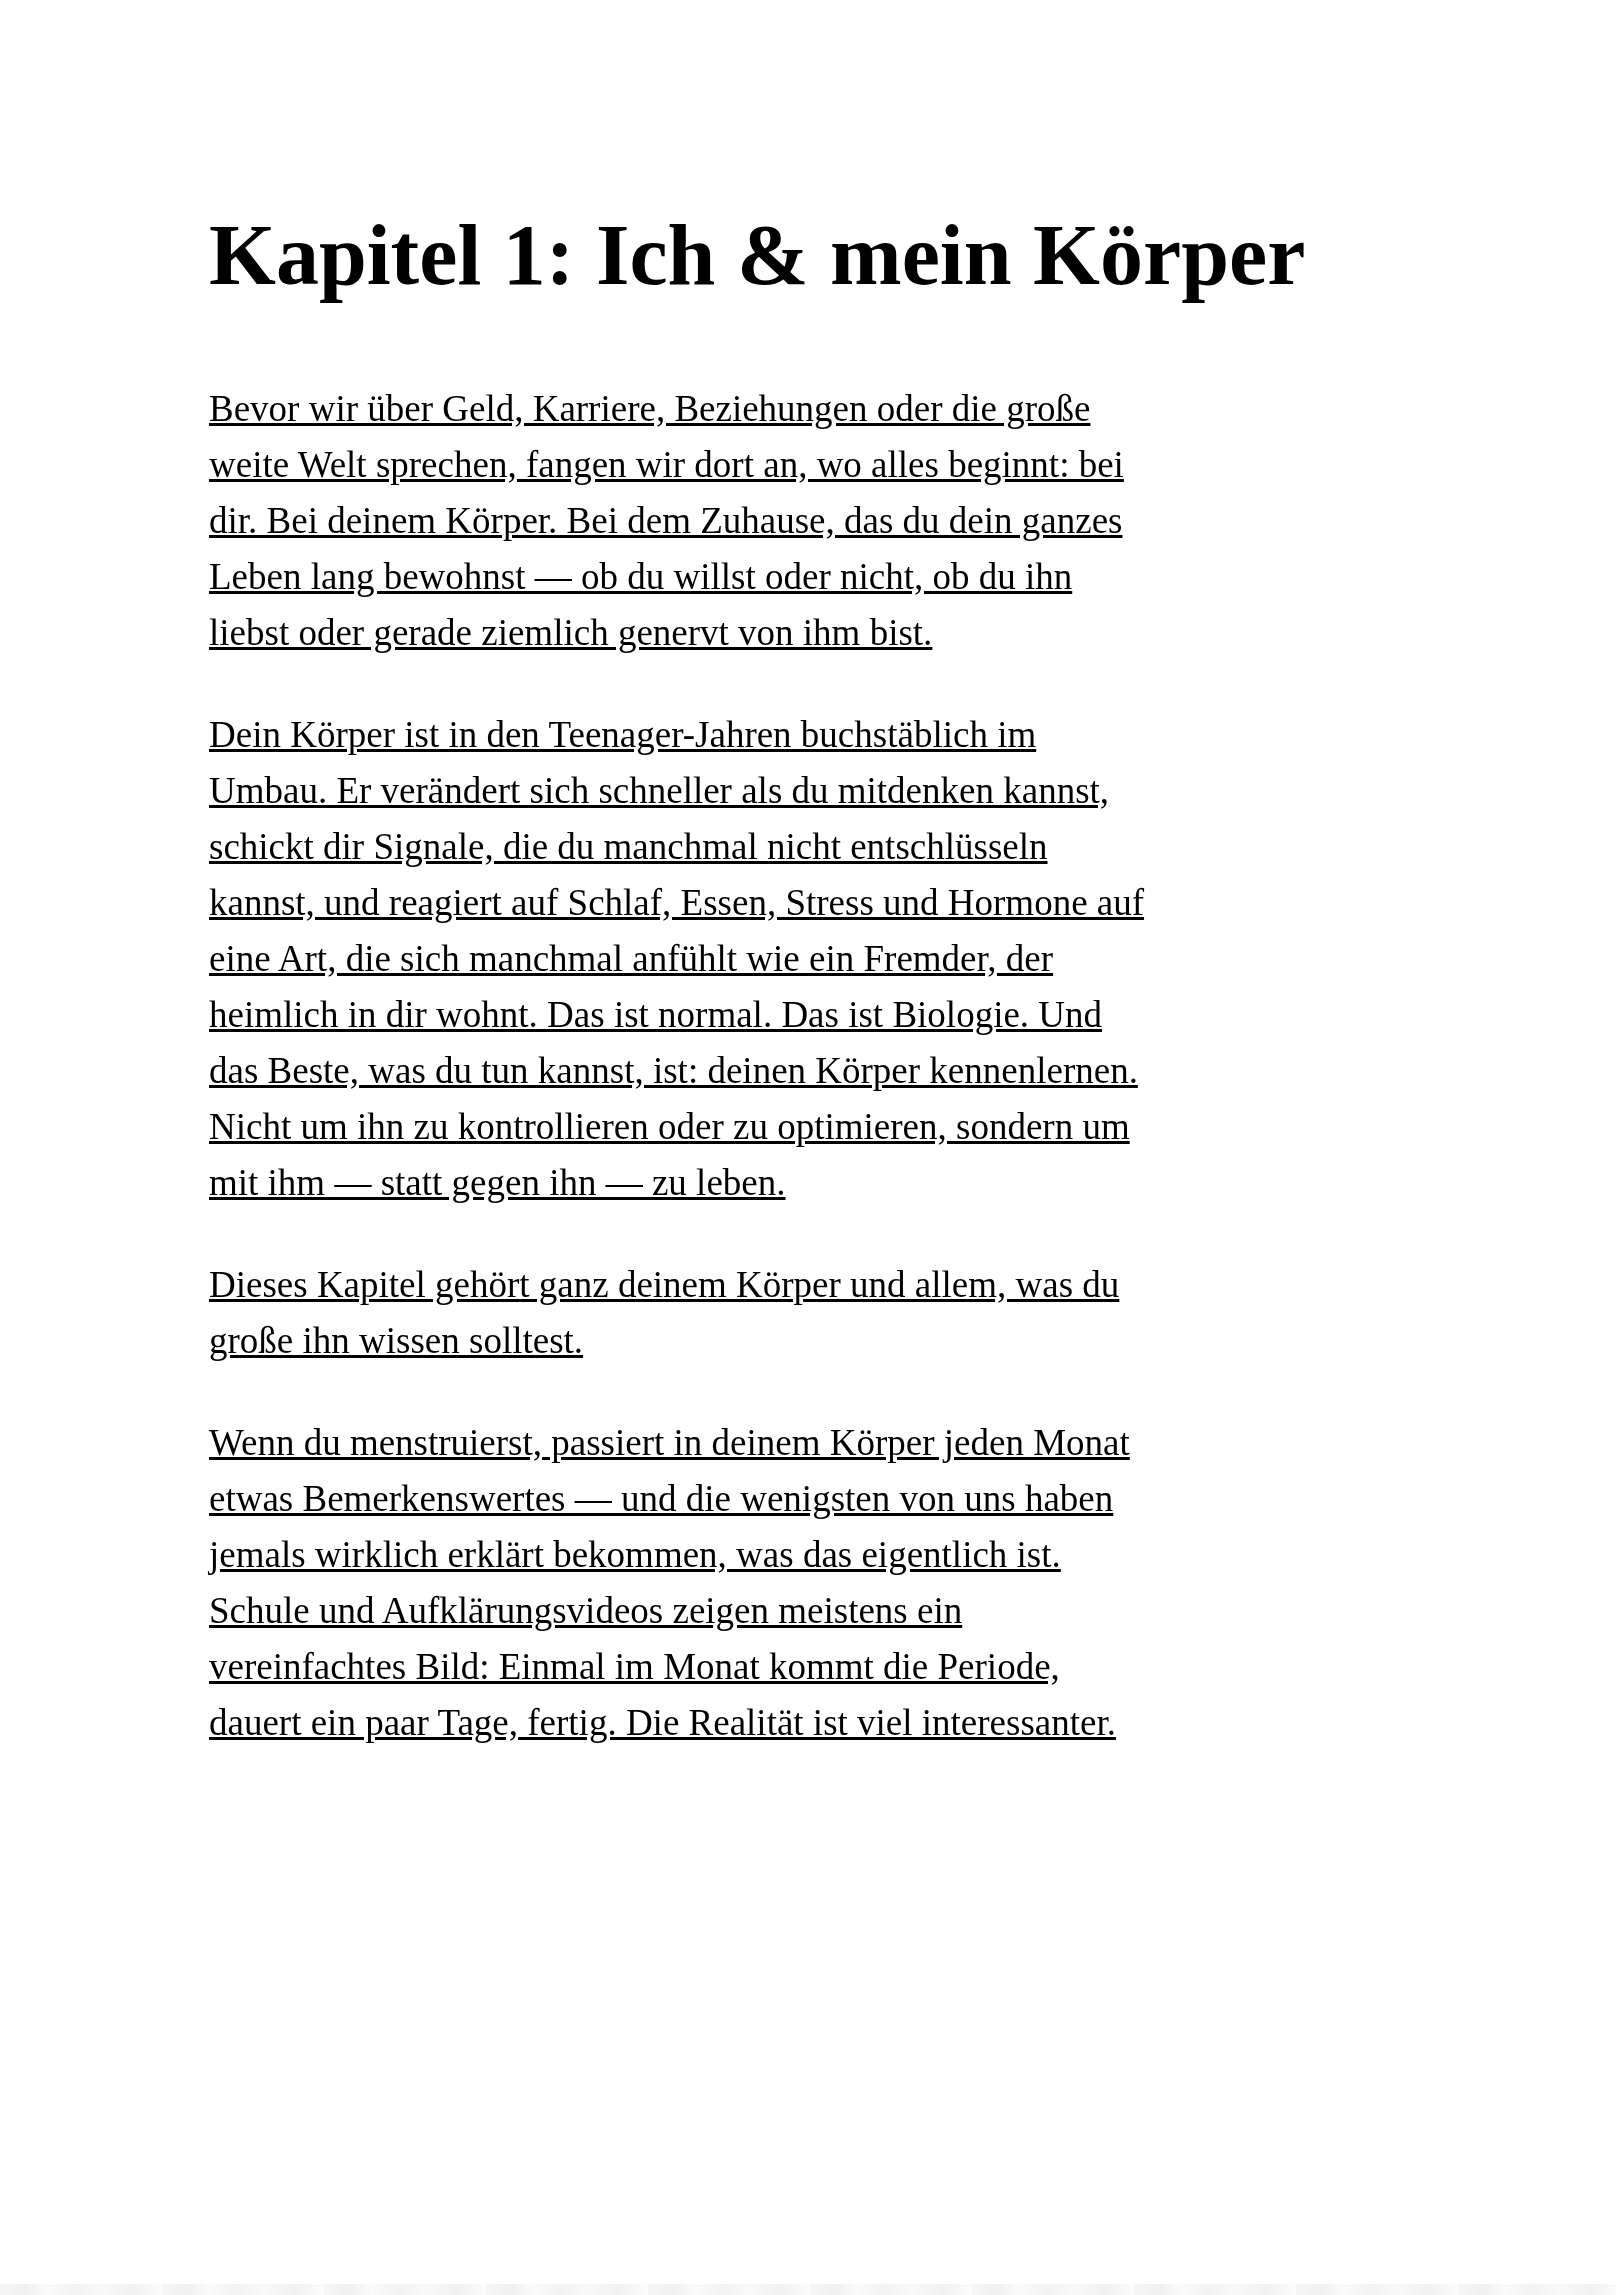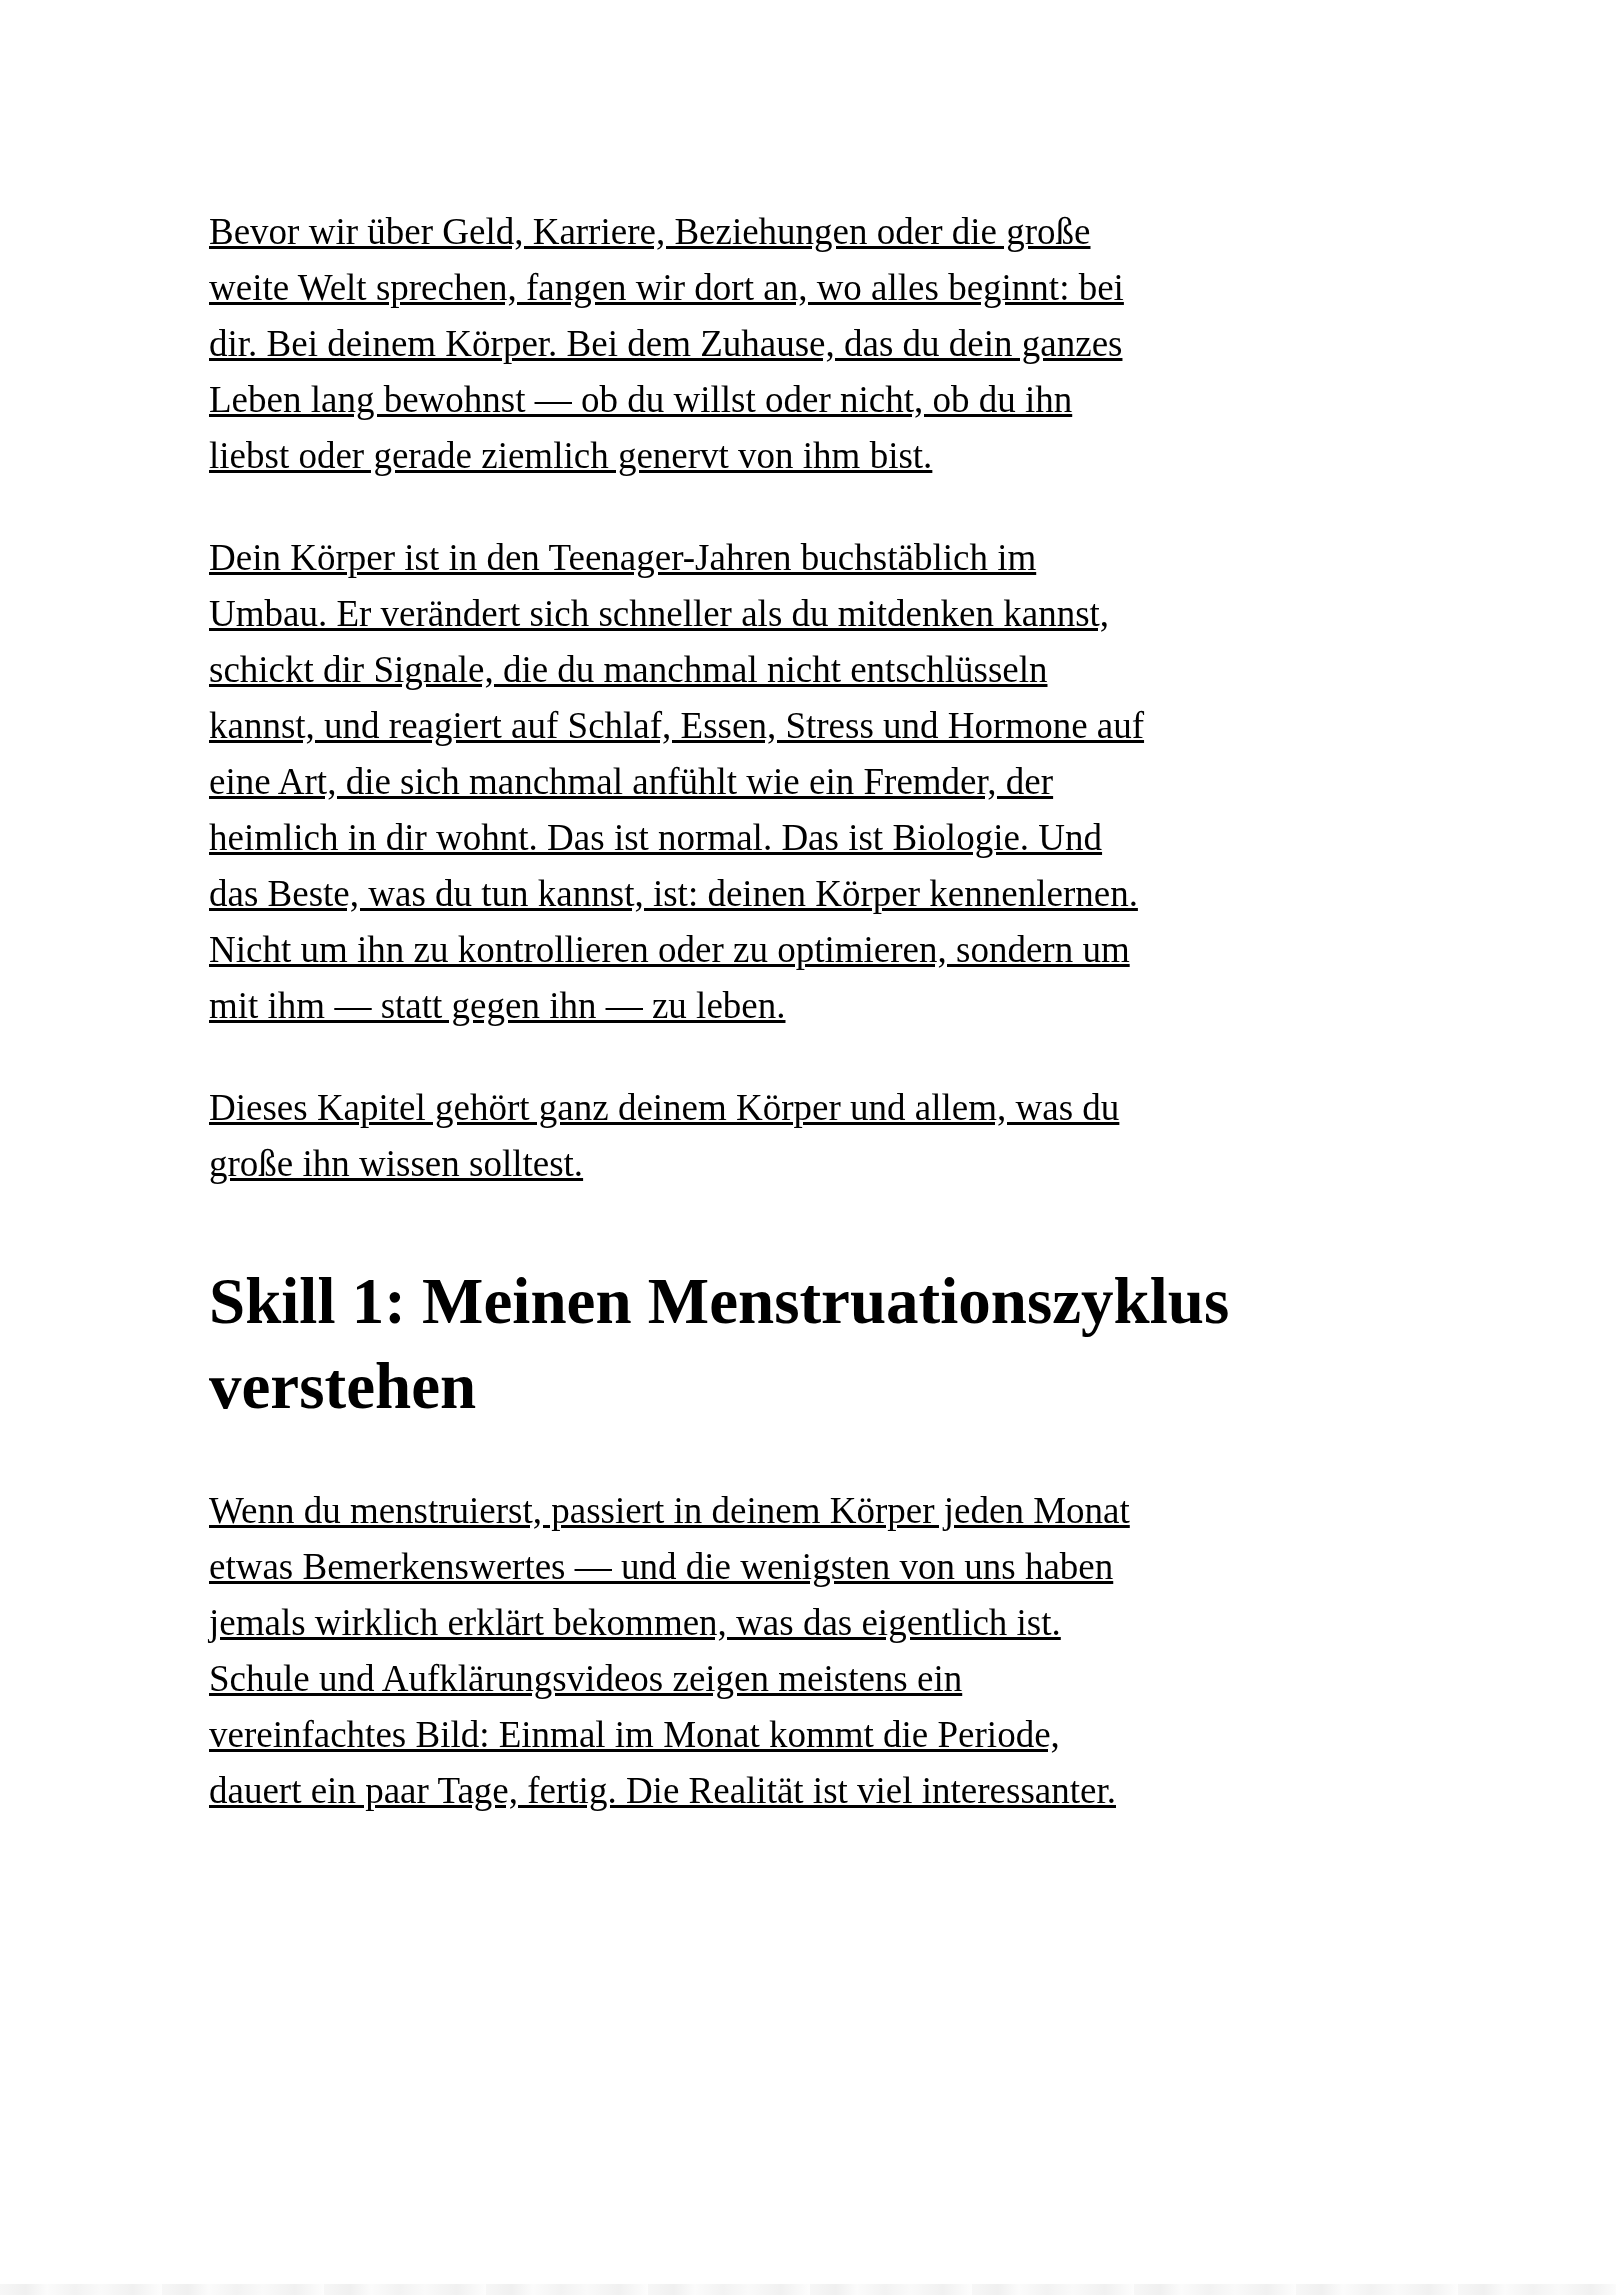--- a/index.html
+++ b/index.html
@@ -60,42 +60,41 @@
       #f9f9f9 101px, #efefef 133px,
       #fdfdfd 162px
     );
   }
 </style>
 </head>
 <body>
 
 <main class="content">
 
+  <h1 class="chapter-heading">Kapitel 1: Ich &amp; mein Körper</h1>
 
   <p class="body-paragraph">Bevor wir über Geld, Karriere, Beziehungen oder die große
 weite Welt sprechen, fangen wir dort an, wo alles beginnt: bei
 dir. Bei deinem Körper. Bei dem Zuhause, das du dein ganzes
 Leben lang bewohnst — ob du willst oder nicht, ob du ihn
 liebst oder gerade ziemlich genervt von ihm bist.</p>
 
   <p class="body-paragraph">Dein Körper ist in den Teenager-Jahren buchstäblich im
 Umbau. Er verändert sich schneller als du mitdenken kannst,
 schickt dir Signale, die du manchmal nicht entschlüsseln
 kannst, und reagiert auf Schlaf, Essen, Stress und Hormone auf
 eine Art, die sich manchmal anfühlt wie ein Fremder, der
 heimlich in dir wohnt. Das ist normal. Das ist Biologie. Und
 das Beste, was du tun kannst, ist: deinen Körper kennenlernen.
 Nicht um ihn zu kontrollieren oder zu optimieren, sondern um
 mit ihm — statt gegen ihn — zu leben.</p>
 
   <p class="body-paragraph">Dieses Kapitel gehört ganz deinem Körper und allem, was du
 große ihn wissen solltest.</p>
 
-  <h2 class="skill-heading">Skill 1: Meinen Menstruationszyklus
-verstehen</h2>
 
   <p class="body-paragraph">Wenn du menstruierst, passiert in deinem Körper jeden Monat
 etwas Bemerkenswertes — und die wenigsten von uns haben
 jemals wirklich erklärt bekommen, was das eigentlich ist.
 Schule und Aufklärungsvideos zeigen meistens ein
 vereinfachtes Bild: Einmal im Monat kommt die Periode,
 dauert ein paar Tage, fertig. Die Realität ist viel interessanter.</p>
 
 </main>
 

